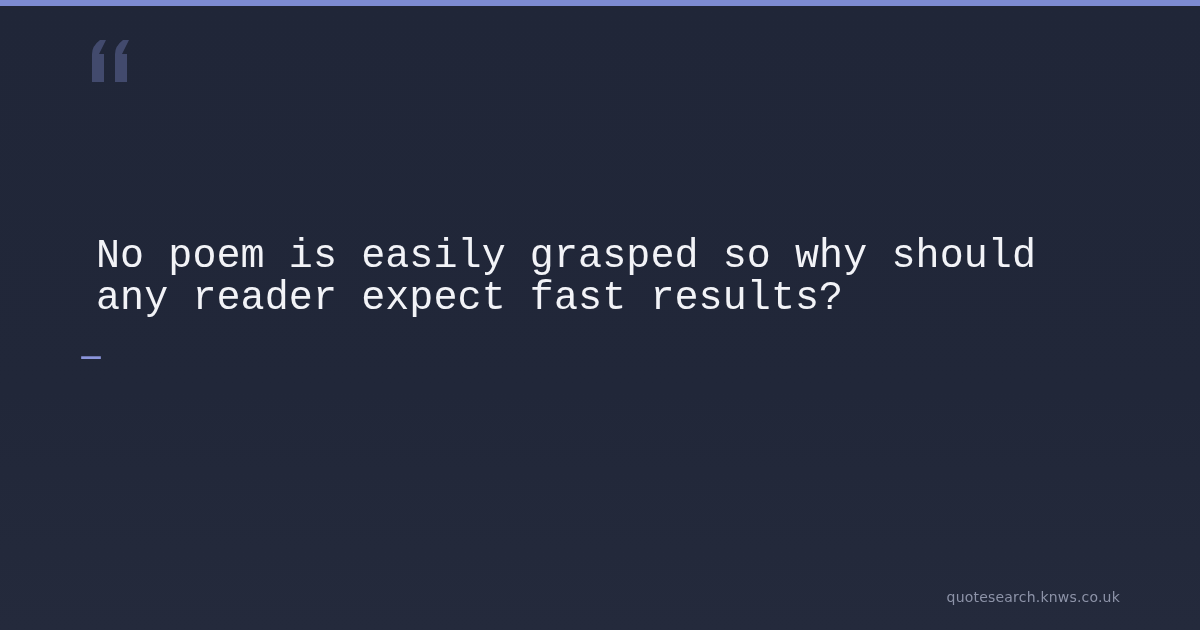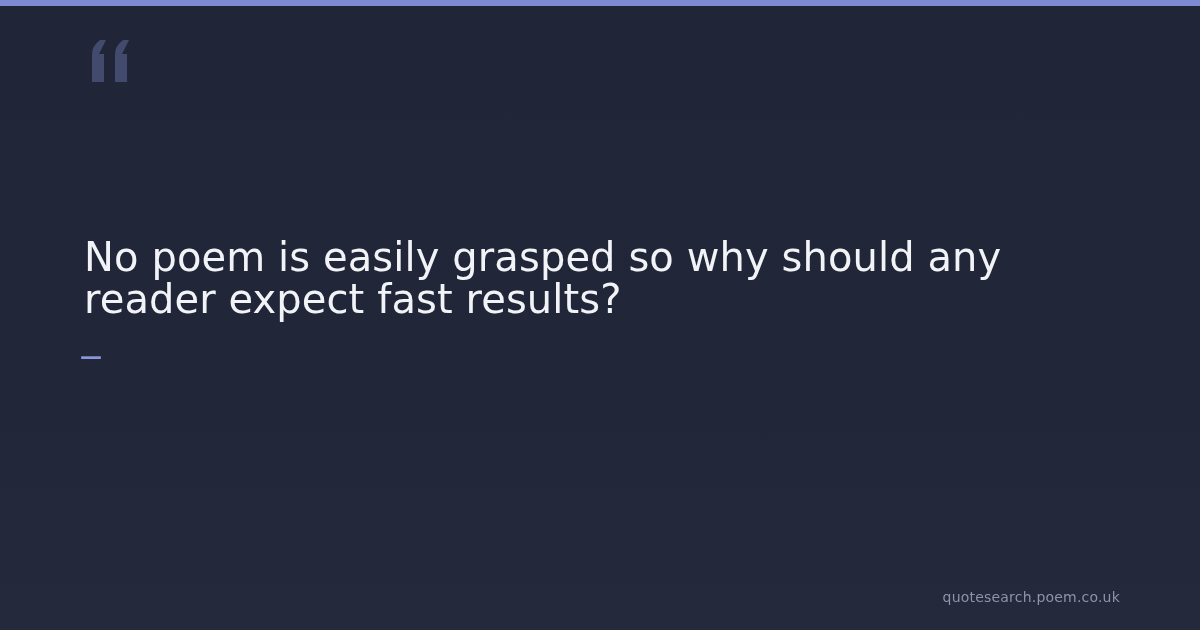--- a/index.html
+++ b/index.html
@@ -43,23 +43,24 @@
   }
 
   .quote-mark svg {
     display: block;
     width: 56px;
     height: 44px;
   }
 
   .quote-body {
     position: absolute;
-    left: 84px;
+    left: 96px;
     top: 236px;
     width: 1010px;
+    font-family: Liberation Mono, monospace;
   }
 
   .quote-text {
     font-size: 40px;
     line-height: 42px;
     font-weight: 400;
     color: #f2f3f7;
     letter-spacing: 0.1px;
     white-space: pre-wrap;
   }
@@ -110,15 +111,15 @@
   </div>
 
   <div class="quote-body">
     <p class="quote-text">No poem is easily grasped so why should any reader expect fast results?</p>
   </div>
 
   <div class="attribution">
     <span class="attribution-dash">—</span>
   </div>
 
-  <div class="watermark">quotesearch.poem.co.uk</div>
+  <div class="watermark">quotesearch.knws.co.uk</div>
 
 </div>
 
 </body></html>

